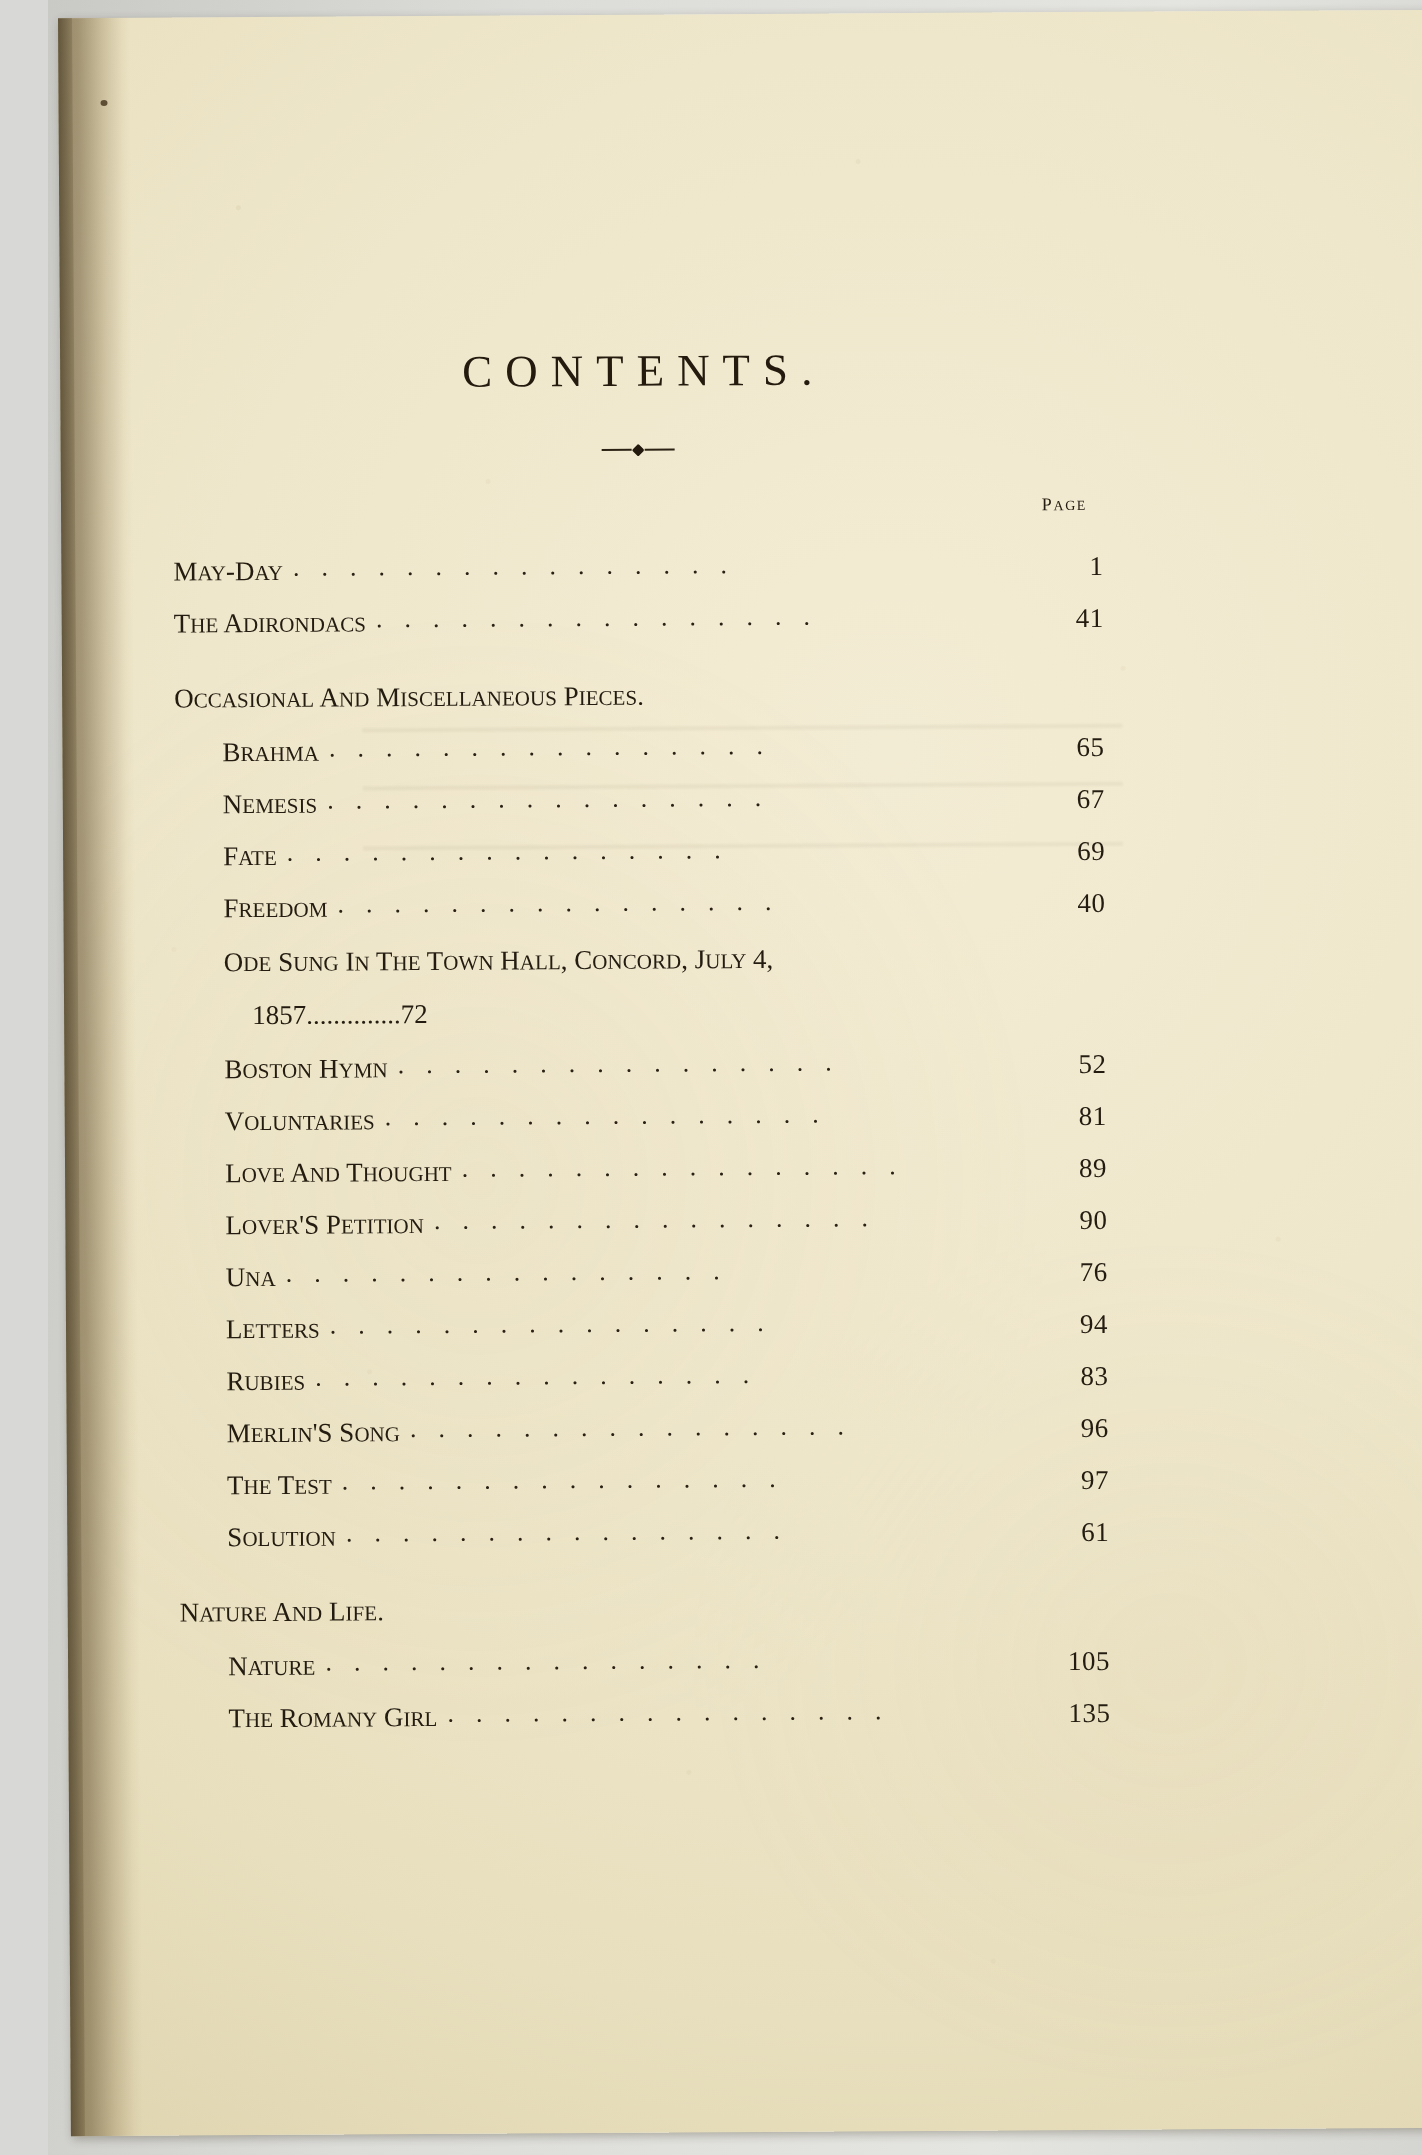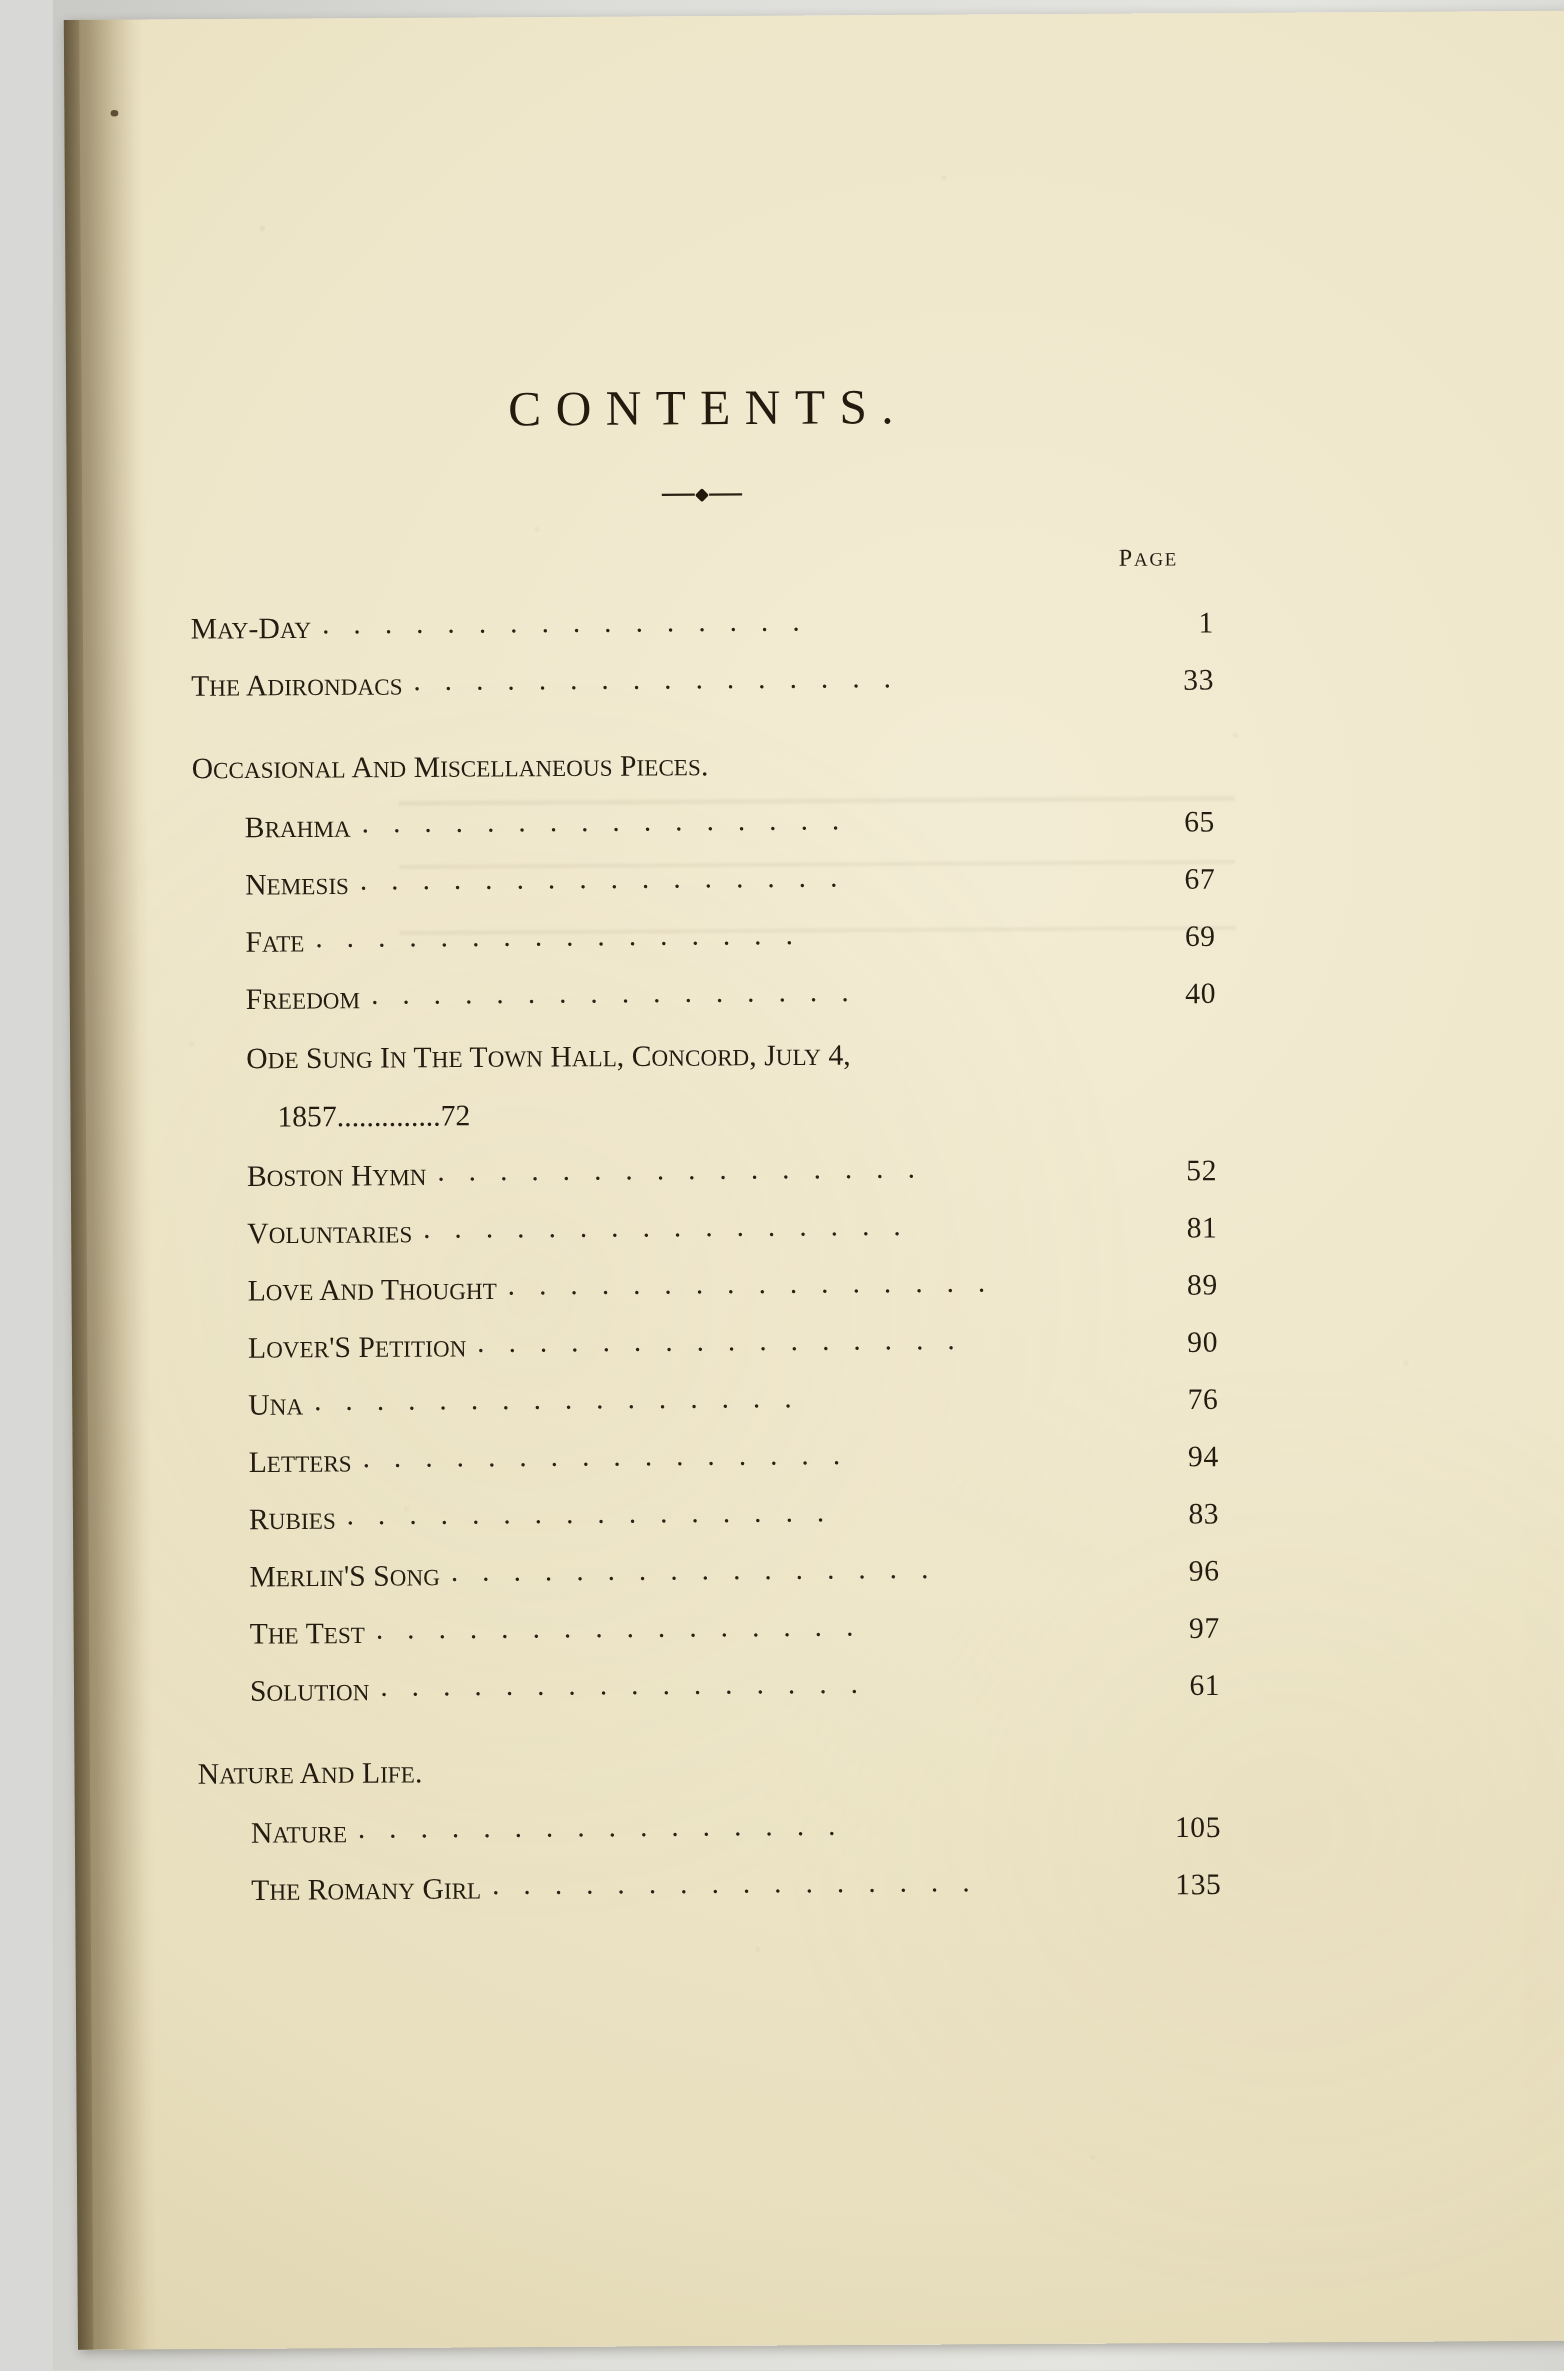--- a/index.html
+++ b/index.html
@@ -143,23 +143,23 @@
   }
 
   
   .pagehead-row {
     position: relative;
     height: 34px;
     margin-top: 40px;
   }
   .pagehead {
     position: absolute;
-    right: 32px;
+    right: 16px;
     top: 0;
-    font-size: 22px;
+    font-size: 18px;
     letter-spacing: 1.6px;
   }
 
   
   .entry {
     display: flex;
     align-items: baseline;
     font-size: 27px;
     line-height: 1.0;
     margin-top: 25px;
@@ -248,21 +248,21 @@
 
       <div id="entries">
           <div class="entry level-0">
             <span class="label sc"><span class="cap">M</span><span class="sm">A</span><span class="sm">Y</span><span class="cap">-</span><span class="cap">D</span><span class="sm">A</span><span class="sm">Y</span></span>
             <span class="leaders">................</span>
             <span class="pageno osf">1</span>
           </div>
           <div class="entry level-0">
             <span class="label sc"><span class="cap">T</span><span class="sm">H</span><span class="sm">E</span><span class="cap"> </span><span class="cap">A</span><span class="sm">D</span><span class="sm">I</span><span class="sm">R</span><span class="sm">O</span><span class="sm">N</span><span class="sm">D</span><span class="sm">A</span><span class="sm">C</span><span class="sm">S</span></span>
             <span class="leaders">................</span>
-            <span class="pageno osf">33</span>
+            <span class="pageno osf">41</span>
           </div>
           <div class="section-head sc spaced-above"><span class="cap">O</span><span class="sm">C</span><span class="sm">C</span><span class="sm">A</span><span class="sm">S</span><span class="sm">I</span><span class="sm">O</span><span class="sm">N</span><span class="sm">A</span><span class="sm">L</span><span class="cap"> </span><span class="cap">A</span><span class="sm">N</span><span class="sm">D</span><span class="cap"> </span><span class="cap">M</span><span class="sm">I</span><span class="sm">S</span><span class="sm">C</span><span class="sm">E</span><span class="sm">L</span><span class="sm">L</span><span class="sm">A</span><span class="sm">N</span><span class="sm">E</span><span class="sm">O</span><span class="sm">U</span><span class="sm">S</span><span class="cap"> </span><span class="cap">P</span><span class="sm">I</span><span class="sm">E</span><span class="sm">C</span><span class="sm">E</span><span class="sm">S</span><span class="cap">.</span></div>
           <div class="entry level-1">
             <span class="label sc"><span class="cap">B</span><span class="sm">R</span><span class="sm">A</span><span class="sm">H</span><span class="sm">M</span><span class="sm">A</span></span>
             <span class="leaders">................</span>
             <span class="pageno osf">65</span>
           </div>
           <div class="entry level-1">
             <span class="label sc"><span class="cap">N</span><span class="sm">E</span><span class="sm">M</span><span class="sm">E</span><span class="sm">S</span><span class="sm">I</span><span class="sm">S</span></span>
             <span class="leaders">................</span>

